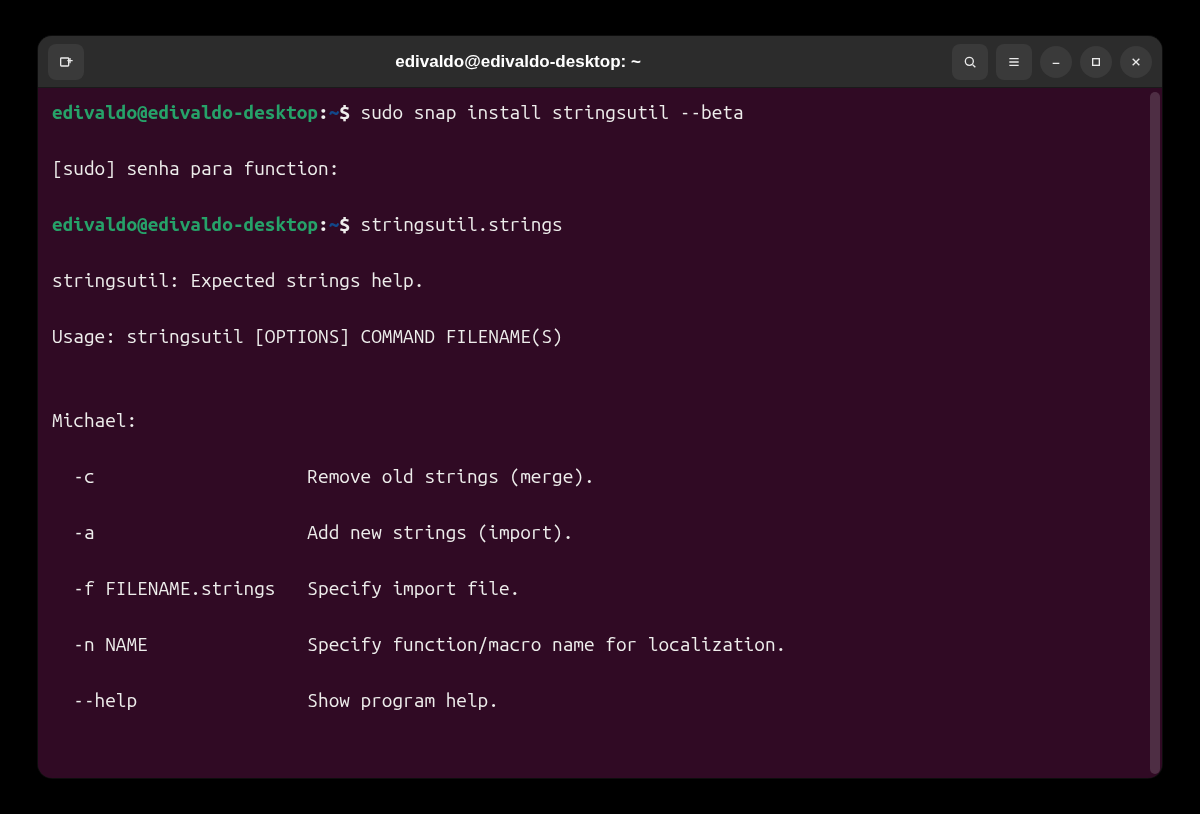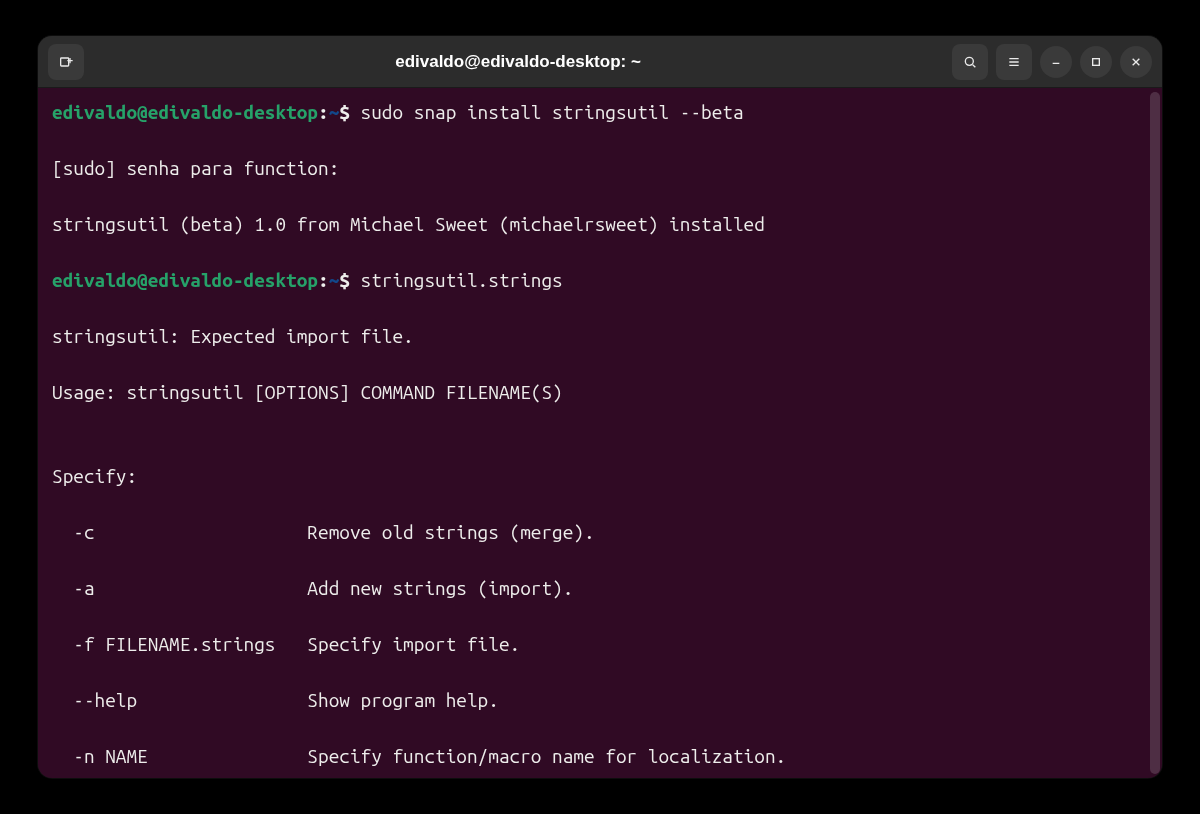--- a/index.html
+++ b/index.html
@@ -107,31 +107,30 @@
         <svg viewBox="0 0 24 24">
             <line x1="7" y1="7" x2="17" y2="17"></line>
             <line x1="17" y1="7" x2="7" y2="17"></line>
           </svg>
       </div>
     </div>
   </div>
 
   <div class="terminal-body"><span class="line"><span class="prompt-user">edivaldo@edivaldo-desktop</span><span class="prompt-colon">:</span><span class="prompt-path">~</span><span class="prompt-colon">$</span> <span>sudo snap install stringsutil --beta</span></span>
 <span class="line">[sudo] senha para function:</span>
-<span class="line">stringsutil (beta) 1.0 from Michael Sweet (michaelrsweet) installed</span>
 <span class="line"><span class="prompt-user">edivaldo@edivaldo-desktop</span><span class="prompt-colon">:</span><span class="prompt-path">~</span><span class="prompt-colon">$</span> <span>stringsutil.strings</span></span>
-<span class="line">stringsutil: Expected import file.</span>
+<span class="line">stringsutil: Expected strings help.</span>
 <span class="line">Usage: stringsutil [OPTIONS] COMMAND FILENAME(S)</span>
 <span class="line"></span>
-<span class="line">Specify:</span>
+<span class="line">Michael:</span>
 <span class="line">  -c                    Remove old strings (merge).</span>
 <span class="line">  -a                    Add new strings (import).</span>
 <span class="line">  -f FILENAME.strings   Specify import file.</span>
+<span class="line">  -n NAME               Specify function/macro name for localization.</span>
 <span class="line">  --help                Show program help.</span>
-<span class="line">  -n NAME               Specify function/macro name for localization.</span>
 
 <span class="line"></span>
 
 
 
 
 
 
 
 

